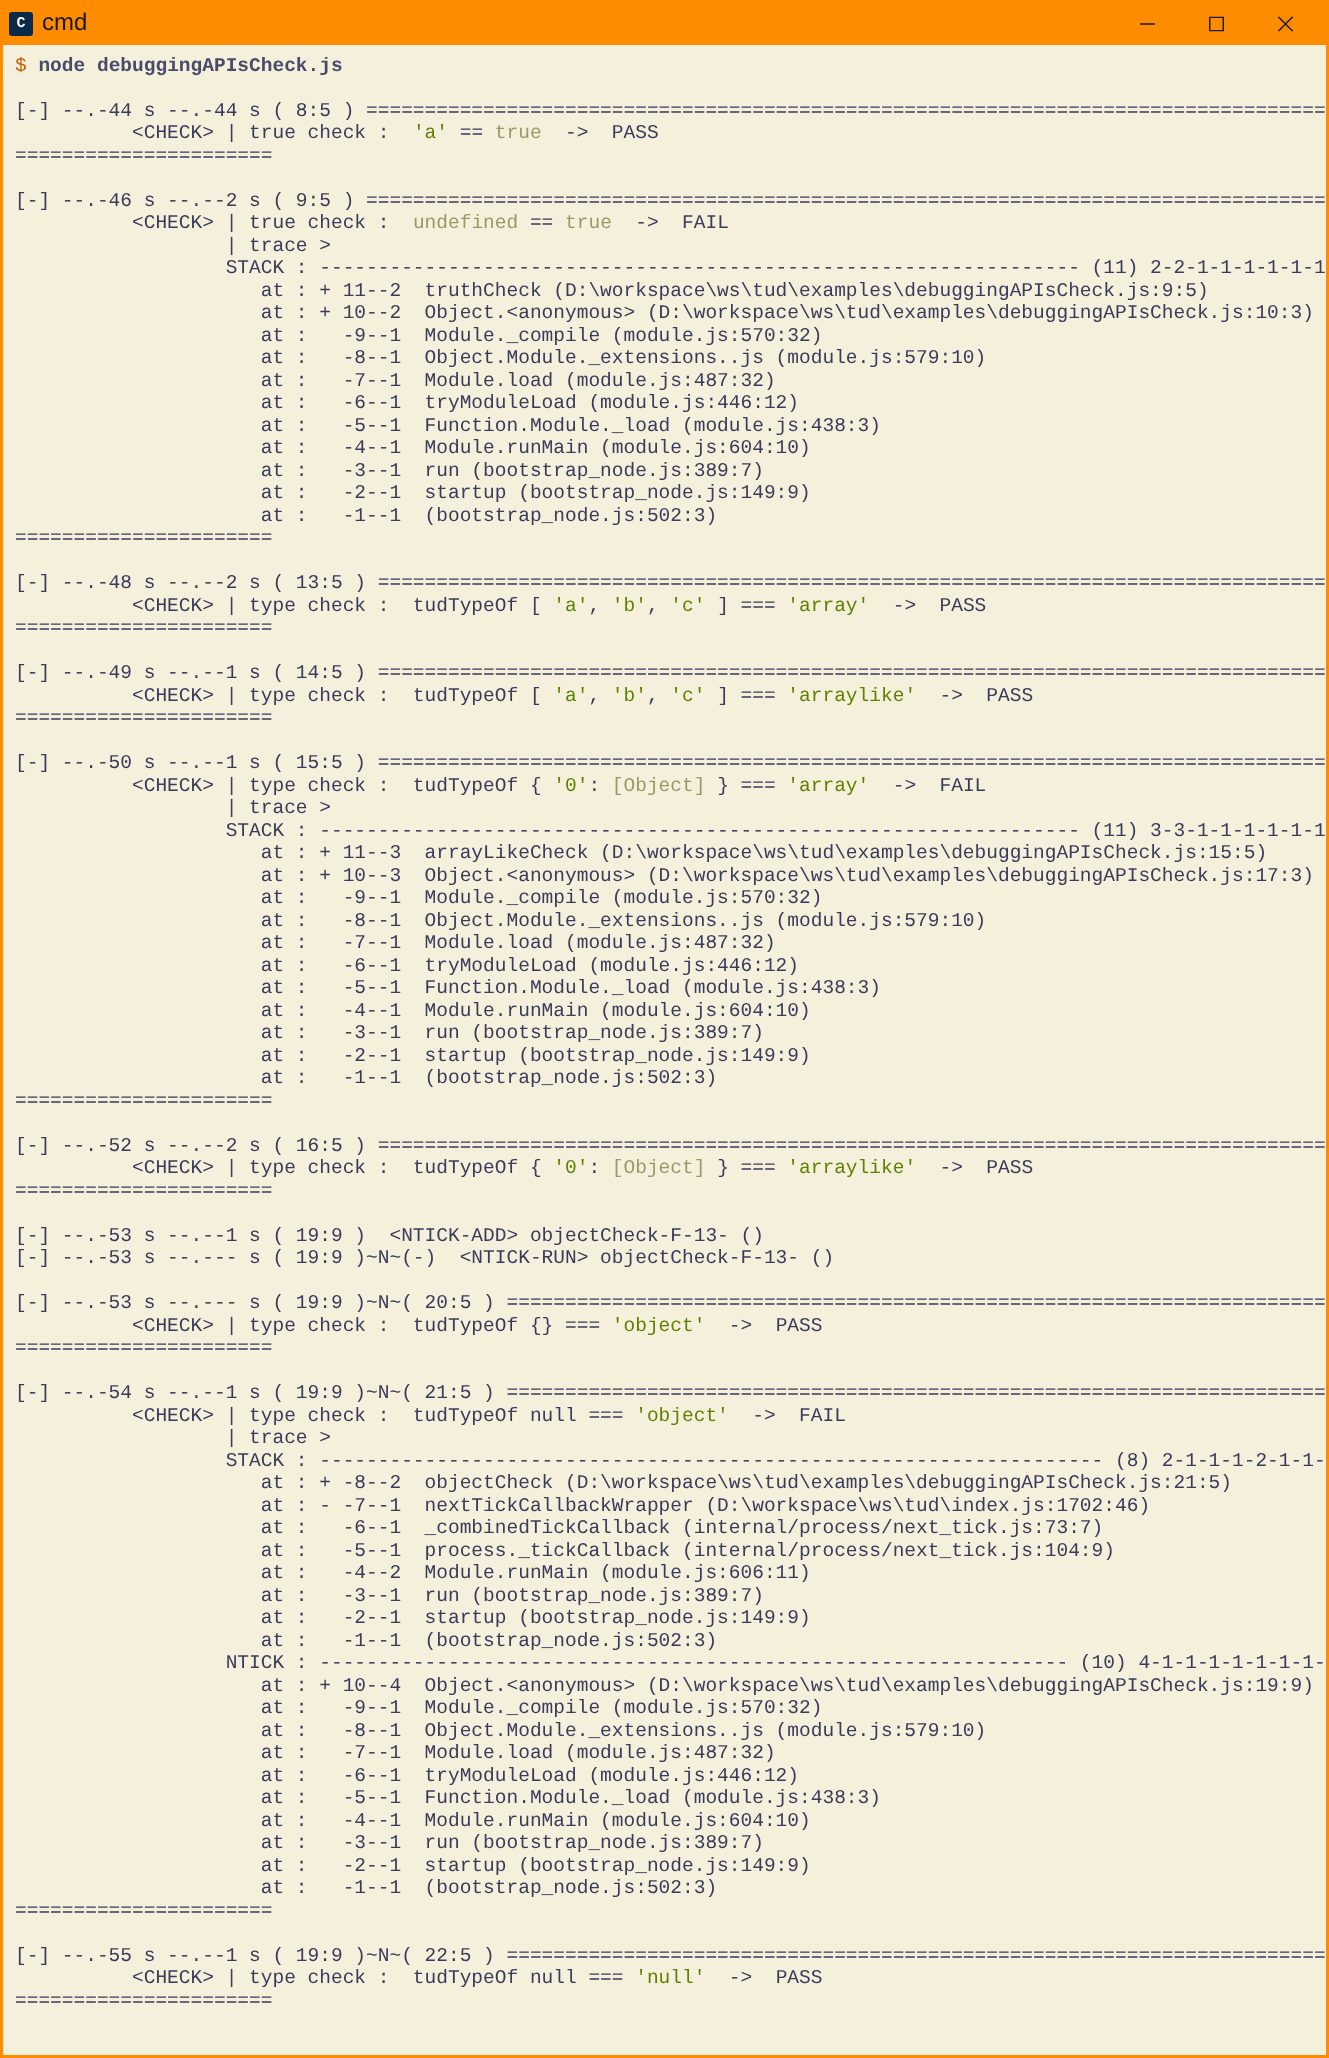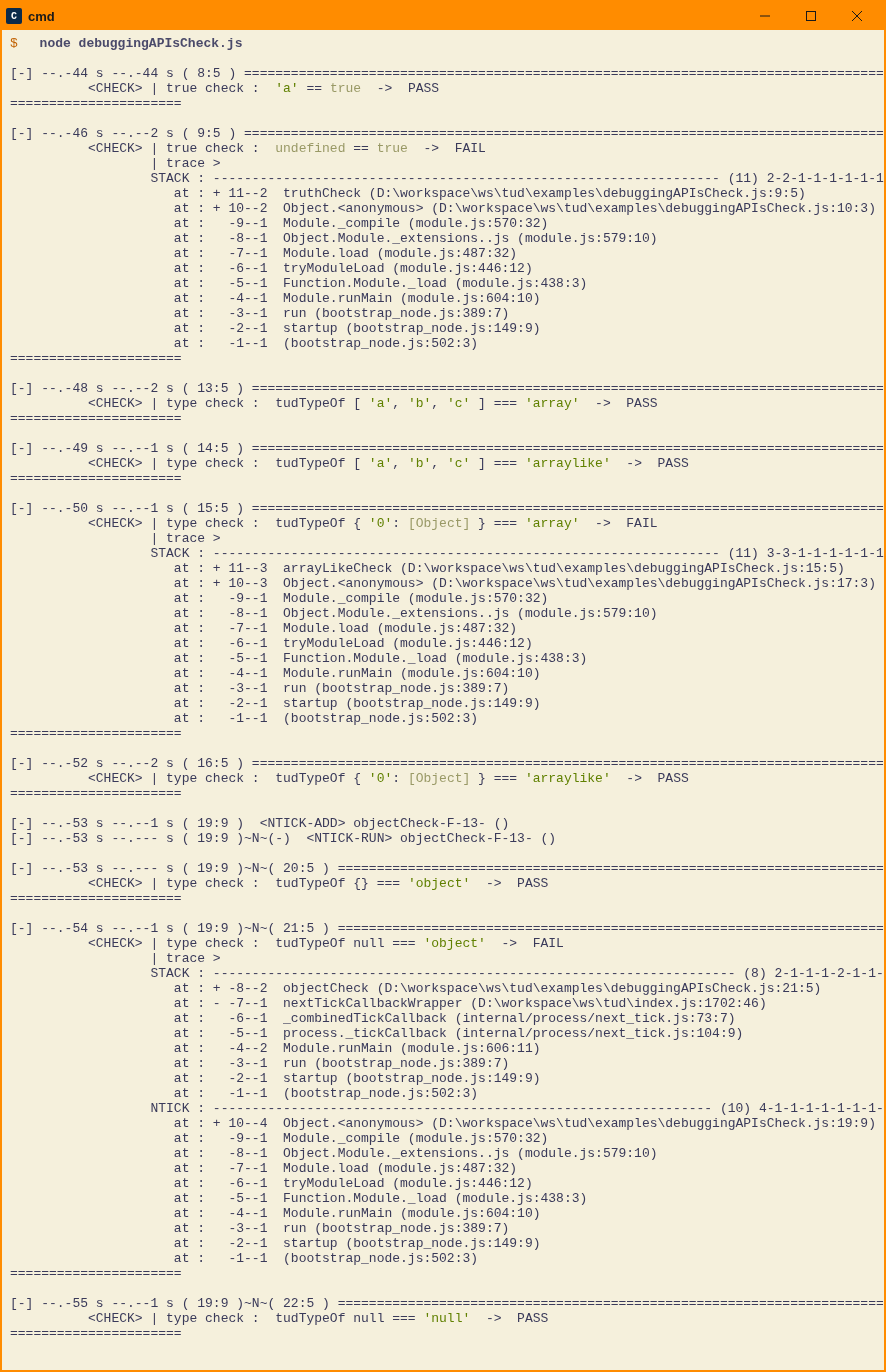--- a/index.html
+++ b/index.html
@@ -1,26 +1,26 @@
 <!DOCTYPE html>
 <html><head>
 <meta charset="utf-8">
 <style>
   html,body{margin:0;padding:0;background:#f5f0dc;}
   .window{width:886px;height:1372px;background:#f5f0dc;box-sizing:border-box;border:2px solid #ff8c00;font-family:Consolas,'Courier New',monospace;font-size:13px;color:#3a3a5a;}
   .titlebar{height:28px;background:#ff8c00;display:flex;align-items:center;padding:0 4px;justify-content:space-between;}
   .title-left{display:flex;align-items:center;gap:6px;}
   .app-icon{width:16px;height:16px;background:#0a2a4a;display:flex;align-items:center;justify-content:center;color:#fff;font-size:10px;font-weight:bold;border-radius:2px;}
-  .title-text{color:#1a1a1a;font-family:'Segoe UI',Tahoma,sans-serif;font-size:13px;font-weight:bold;}
+  .title-text{color:#1a1a1a;font-family:'Segoe UI',Tahoma,sans-serif;font-size:16px;}
   .title-buttons{display:flex;gap:0;}
   .tbtn{width:46px;height:28px;display:flex;align-items:center;justify-content:center;color:#1a1a1a;}
   .tbtn svg{width:10px;height:10px;stroke:#1a1a1a;stroke-width:1;fill:none;}
   .terminal{padding:6px 8px;white-space:pre;line-height:15px;overflow:hidden;}
   .p{color:#c06000;}
-  .c{color:#4a4a6a;font-weight:bold;margin-left:14px;}
+  .c{color:#4a4a6a;font-weight:bold;}
   .t{color:#3a3a5a;}
   .q{color:#608000;}
   .k{color:#999966;text-align:right;}
 </style>
 </head>
 <body>
 
 <div class="window">
   <div class="titlebar">
     <div class="title-left">

